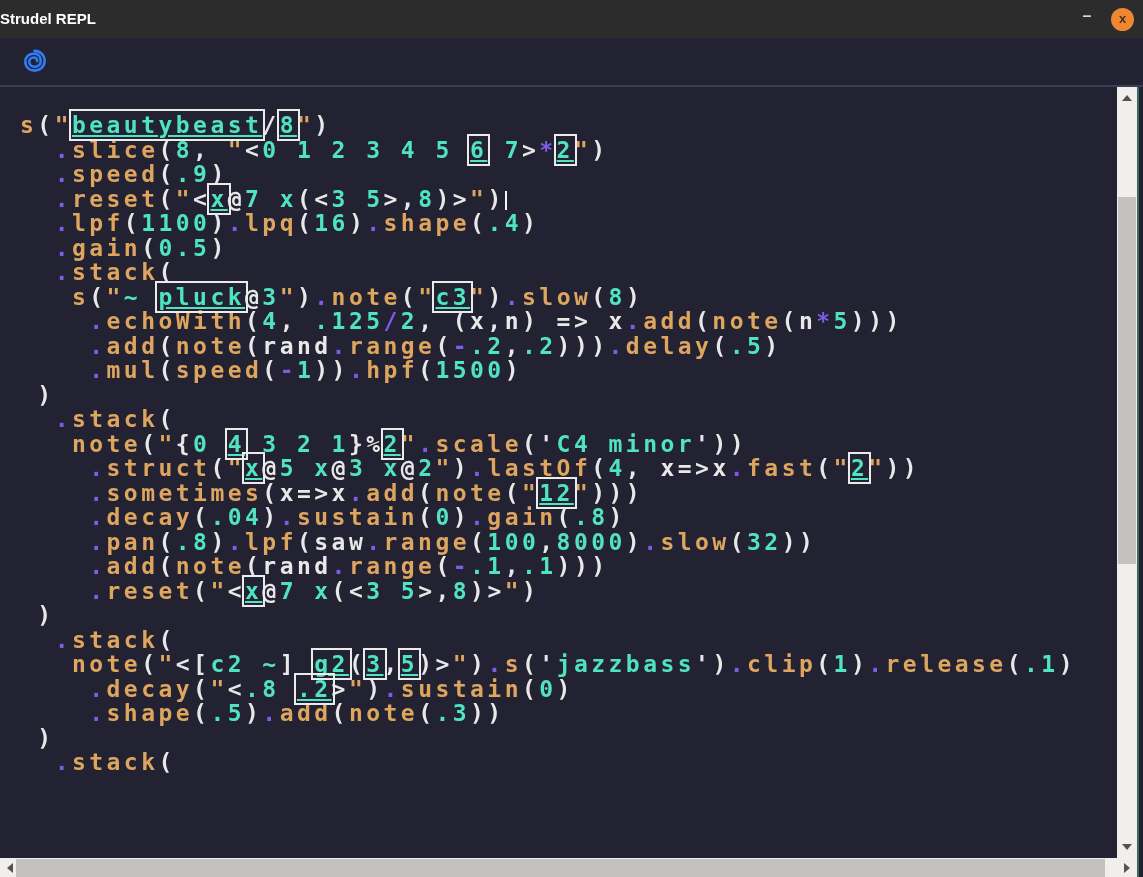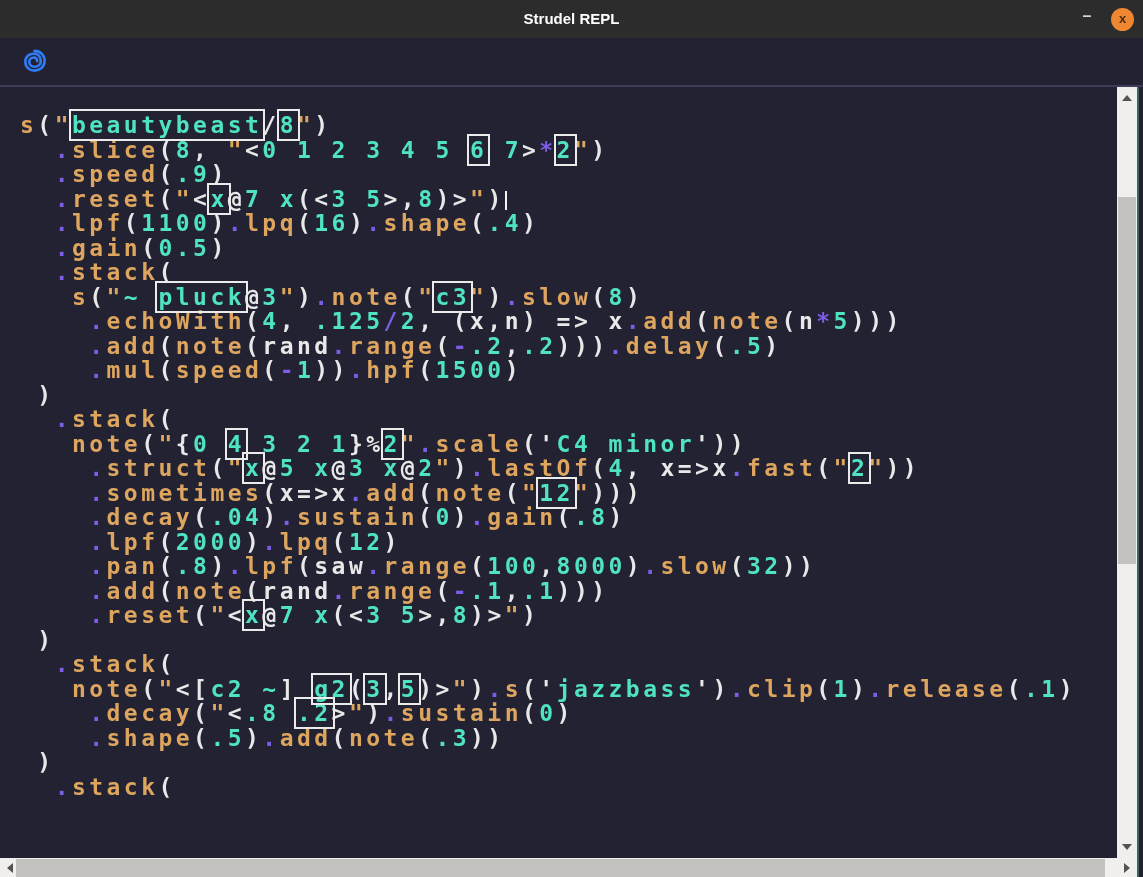--- a/index.html
+++ b/index.html
@@ -10,21 +10,21 @@
     --hl-box:#ebebeb; --cursor:#f2f2f2;
     --scroll-track:#f0efed; --scroll-thumb:#c3c2bf; --scroll-arrow:#55534c;
     --edge-line:#3b685e; --edge-bg:#20202e;
   }
   *{margin:0;padding:0;box-sizing:border-box;}
   html,body{width:1143px;height:877px;overflow:hidden;background:var(--bg);}
   .window{position:absolute;left:0;top:0;width:1143px;height:877px;background:var(--bg);font-family:"Liberation Sans",sans-serif;}
 
   
   .titlebar{position:absolute;left:0;top:0;width:1143px;height:38px;background:var(--titlebar-bg);}
-  .title{position:absolute;left:0;right:0;top:0;height:38px;line-height:38px;text-align:center;
+  .title{position:absolute;left:0;right:0;top:0;height:38px;line-height:38px;text-align:left;
     color:var(--titlebar-text);font-size:15px;font-weight:bold;}
   .min-btn{position:absolute;right:44px;top:0;width:24px;height:38px;color:var(--min-glyph);
     font-size:16px;font-weight:bold;text-align:center;line-height:32px;cursor:default;}
   .close-btn{position:absolute;right:9px;top:8px;width:23px;height:23px;border-radius:50%;
     background:var(--close-btn);color:var(--close-x);font-size:13px;font-weight:bold;
     text-align:center;line-height:22px;cursor:default;}
 
   
   .toolbar{position:absolute;left:0;top:38px;width:1143px;height:47px;background:var(--bg);}
   .logo{position:absolute;left:21px;top:10px;width:27px;height:27px;}
@@ -34,21 +34,21 @@
     border-top:2px solid var(--separator);}
   .code-area{position:absolute;left:0;top:0;width:1117px;height:771px;overflow:hidden;
     padding:26px 0 0 20px;
     font-family:"DejaVu Sans Mono","Liberation Mono",monospace;
     font-size:23px;font-weight:bold;letter-spacing:3.46px;}
   .code-line{height:24.5px;line-height:24.5px;white-space:pre;}
   .tok-fn{color:var(--tok-fn);}
   .tok-str{color:var(--tok-str);}
   .tok-pun{color:var(--tok-pun);}
   .tok-op{color:var(--tok-op);}
-  .boxed{outline:2px solid var(--hl-box);outline-offset:1px;}
+  .boxed{outline:2px solid var(--hl-box);outline-offset:1px;text-decoration:underline;}
   .cursor{display:inline-block;width:2px;height:19px;background:var(--cursor);vertical-align:-3px;}
 
   
   .vscroll{position:absolute;left:1117px;top:0;width:20px;height:771px;background:var(--scroll-track);}
   .vthumb{position:absolute;left:1px;top:110px;width:18px;height:367px;background:var(--scroll-thumb);}
   .hscroll{position:absolute;left:0;top:771px;width:1137px;height:21px;background:var(--scroll-track);}
   .hthumb{position:absolute;left:16px;top:1px;width:1089px;height:19px;background:var(--scroll-thumb);}
   .arrow{position:absolute;width:0;height:0;}
   .arrow.up{left:5px;top:8px;border-left:5px solid transparent;border-right:5px solid transparent;
     border-bottom:6px solid var(--scroll-arrow);}
@@ -90,21 +90,20 @@
         <div class="code-line"><span class="tok-pun">   </span><span class="tok-fn">s</span><span class="tok-pun">(</span><span class="tok-fn">"</span><span class="tok-str">~ </span><span class="tok-str boxed">pluck</span><span class="tok-pun">@</span><span class="tok-str">3</span><span class="tok-fn">"</span><span class="tok-pun">)</span><span class="tok-op">.</span><span class="tok-fn">note</span><span class="tok-pun">(</span><span class="tok-fn">"</span><span class="tok-str boxed">c3</span><span class="tok-fn">"</span><span class="tok-pun">)</span><span class="tok-op">.</span><span class="tok-fn">slow</span><span class="tok-pun">(</span><span class="tok-str">8</span><span class="tok-pun">)</span></div>
         <div class="code-line"><span class="tok-pun">    </span><span class="tok-op">.</span><span class="tok-fn">echoWith</span><span class="tok-pun">(</span><span class="tok-str">4</span><span class="tok-pun">, </span><span class="tok-str">.125</span><span class="tok-op">/</span><span class="tok-str">2</span><span class="tok-pun">, (x,n) =&gt; x</span><span class="tok-op">.</span><span class="tok-fn">add</span><span class="tok-pun">(</span><span class="tok-fn">note</span><span class="tok-pun">(</span><span class="tok-pun">n</span><span class="tok-op">*</span><span class="tok-str">5</span><span class="tok-pun">)))</span></div>
         <div class="code-line"><span class="tok-pun">    </span><span class="tok-op">.</span><span class="tok-fn">add</span><span class="tok-pun">(</span><span class="tok-fn">note</span><span class="tok-pun">(</span><span class="tok-pun">rand</span><span class="tok-op">.</span><span class="tok-fn">range</span><span class="tok-pun">(</span><span class="tok-op">-</span><span class="tok-str">.2</span><span class="tok-pun">,</span><span class="tok-str">.2</span><span class="tok-pun">)))</span><span class="tok-op">.</span><span class="tok-fn">delay</span><span class="tok-pun">(</span><span class="tok-str">.5</span><span class="tok-pun">)</span></div>
         <div class="code-line"><span class="tok-pun">    </span><span class="tok-op">.</span><span class="tok-fn">mul</span><span class="tok-pun">(</span><span class="tok-fn">speed</span><span class="tok-pun">(</span><span class="tok-op">-</span><span class="tok-str">1</span><span class="tok-pun">))</span><span class="tok-op">.</span><span class="tok-fn">hpf</span><span class="tok-pun">(</span><span class="tok-str">1500</span><span class="tok-pun">)</span></div>
         <div class="code-line"><span class="tok-pun"> )</span></div>
         <div class="code-line"><span class="tok-pun">  </span><span class="tok-op">.</span><span class="tok-fn">stack</span><span class="tok-pun">(</span></div>
         <div class="code-line"><span class="tok-pun">   </span><span class="tok-fn">note</span><span class="tok-pun">(</span><span class="tok-fn">"</span><span class="tok-pun">{</span><span class="tok-str">0 </span><span class="tok-str boxed">4</span><span class="tok-str"> 3 2 1</span><span class="tok-pun">}</span><span class="tok-pun">%</span><span class="tok-str boxed">2</span><span class="tok-fn">"</span><span class="tok-op">.</span><span class="tok-fn">scale</span><span class="tok-pun">(</span><span class="tok-pun">'</span><span class="tok-str">C4 minor</span><span class="tok-pun">'</span><span class="tok-pun">))</span></div>
         <div class="code-line"><span class="tok-pun">    </span><span class="tok-op">.</span><span class="tok-fn">struct</span><span class="tok-pun">(</span><span class="tok-fn">"</span><span class="tok-str boxed">x</span><span class="tok-pun">@</span><span class="tok-str">5</span><span class="tok-str"> x</span><span class="tok-pun">@</span><span class="tok-str">3</span><span class="tok-str"> x</span><span class="tok-pun">@</span><span class="tok-str">2</span><span class="tok-fn">"</span><span class="tok-pun">)</span><span class="tok-op">.</span><span class="tok-fn">lastOf</span><span class="tok-pun">(</span><span class="tok-str">4</span><span class="tok-pun">, x=&gt;x</span><span class="tok-op">.</span><span class="tok-fn">fast</span><span class="tok-pun">(</span><span class="tok-fn">"</span><span class="tok-str boxed">2</span><span class="tok-fn">"</span><span class="tok-pun">))</span></div>
         <div class="code-line"><span class="tok-pun">    </span><span class="tok-op">.</span><span class="tok-fn">sometimes</span><span class="tok-pun">(</span><span class="tok-pun">x=&gt;x</span><span class="tok-op">.</span><span class="tok-fn">add</span><span class="tok-pun">(</span><span class="tok-fn">note</span><span class="tok-pun">(</span><span class="tok-fn">"</span><span class="tok-str boxed">12</span><span class="tok-fn">"</span><span class="tok-pun">)))</span></div>
         <div class="code-line"><span class="tok-pun">    </span><span class="tok-op">.</span><span class="tok-fn">decay</span><span class="tok-pun">(</span><span class="tok-str">.04</span><span class="tok-pun">)</span><span class="tok-op">.</span><span class="tok-fn">sustain</span><span class="tok-pun">(</span><span class="tok-str">0</span><span class="tok-pun">)</span><span class="tok-op">.</span><span class="tok-fn">gain</span><span class="tok-pun">(</span><span class="tok-str">.8</span><span class="tok-pun">)</span></div>
-        <div class="code-line"><span class="tok-pun">    </span><span class="tok-op">.</span><span class="tok-fn">lpf</span><span class="tok-pun">(</span><span class="tok-str">2000</span><span class="tok-pun">)</span><span class="tok-op">.</span><span class="tok-fn">lpq</span><span class="tok-pun">(</span><span class="tok-str">12</span><span class="tok-pun">)</span></div>
         <div class="code-line"><span class="tok-pun">    </span><span class="tok-op">.</span><span class="tok-fn">pan</span><span class="tok-pun">(</span><span class="tok-str">.8</span><span class="tok-pun">)</span><span class="tok-op">.</span><span class="tok-fn">lpf</span><span class="tok-pun">(</span><span class="tok-pun">saw</span><span class="tok-op">.</span><span class="tok-fn">range</span><span class="tok-pun">(</span><span class="tok-str">100</span><span class="tok-pun">,</span><span class="tok-str">8000</span><span class="tok-pun">)</span><span class="tok-op">.</span><span class="tok-fn">slow</span><span class="tok-pun">(</span><span class="tok-str">32</span><span class="tok-pun">))</span></div>
         <div class="code-line"><span class="tok-pun">    </span><span class="tok-op">.</span><span class="tok-fn">add</span><span class="tok-pun">(</span><span class="tok-fn">note</span><span class="tok-pun">(</span><span class="tok-pun">rand</span><span class="tok-op">.</span><span class="tok-fn">range</span><span class="tok-pun">(</span><span class="tok-op">-</span><span class="tok-str">.1</span><span class="tok-pun">,</span><span class="tok-str">.1</span><span class="tok-pun">)))</span></div>
         <div class="code-line"><span class="tok-pun">    </span><span class="tok-op">.</span><span class="tok-fn">reset</span><span class="tok-pun">(</span><span class="tok-fn">"</span><span class="tok-pun">&lt;</span><span class="tok-str boxed">x</span><span class="tok-pun">@</span><span class="tok-str">7 x</span><span class="tok-pun">(</span><span class="tok-pun">&lt;</span><span class="tok-str">3 5</span><span class="tok-pun">&gt;</span><span class="tok-pun">,</span><span class="tok-str">8</span><span class="tok-pun">)</span><span class="tok-pun">&gt;</span><span class="tok-fn">"</span><span class="tok-pun">)</span></div>
         <div class="code-line"><span class="tok-pun"> )</span></div>
         <div class="code-line"><span class="tok-pun">  </span><span class="tok-op">.</span><span class="tok-fn">stack</span><span class="tok-pun">(</span></div>
         <div class="code-line"><span class="tok-pun">   </span><span class="tok-fn">note</span><span class="tok-pun">(</span><span class="tok-fn">"</span><span class="tok-pun">&lt;</span><span class="tok-pun">[</span><span class="tok-str">c2 ~</span><span class="tok-pun">]</span><span class="tok-str"> </span><span class="tok-str boxed">g2</span><span class="tok-pun">(</span><span class="tok-str boxed">3</span><span class="tok-pun">,</span><span class="tok-str boxed">5</span><span class="tok-pun">)</span><span class="tok-pun">&gt;</span><span class="tok-fn">"</span><span class="tok-pun">)</span><span class="tok-op">.</span><span class="tok-fn">s</span><span class="tok-pun">(</span><span class="tok-pun">'</span><span class="tok-str">jazzbass</span><span class="tok-pun">'</span><span class="tok-pun">)</span><span class="tok-op">.</span><span class="tok-fn">clip</span><span class="tok-pun">(</span><span class="tok-str">1</span><span class="tok-pun">)</span><span class="tok-op">.</span><span class="tok-fn">release</span><span class="tok-pun">(</span><span class="tok-str">.1</span><span class="tok-pun">)</span></div>
         <div class="code-line"><span class="tok-pun">    </span><span class="tok-op">.</span><span class="tok-fn">decay</span><span class="tok-pun">(</span><span class="tok-fn">"</span><span class="tok-pun">&lt;</span><span class="tok-str">.8 </span><span class="tok-str boxed">.2</span><span class="tok-pun">&gt;</span><span class="tok-fn">"</span><span class="tok-pun">)</span><span class="tok-op">.</span><span class="tok-fn">sustain</span><span class="tok-pun">(</span><span class="tok-str">0</span><span class="tok-pun">)</span></div>
         <div class="code-line"><span class="tok-pun">    </span><span class="tok-op">.</span><span class="tok-fn">shape</span><span class="tok-pun">(</span><span class="tok-str">.5</span><span class="tok-pun">)</span><span class="tok-op">.</span><span class="tok-fn">add</span><span class="tok-pun">(</span><span class="tok-fn">note</span><span class="tok-pun">(</span><span class="tok-str">.3</span><span class="tok-pun">))</span></div>
         <div class="code-line"><span class="tok-pun"> )</span></div>
         <div class="code-line"><span class="tok-pun">  </span><span class="tok-op">.</span><span class="tok-fn">stack</span><span class="tok-pun">(</span></div>

